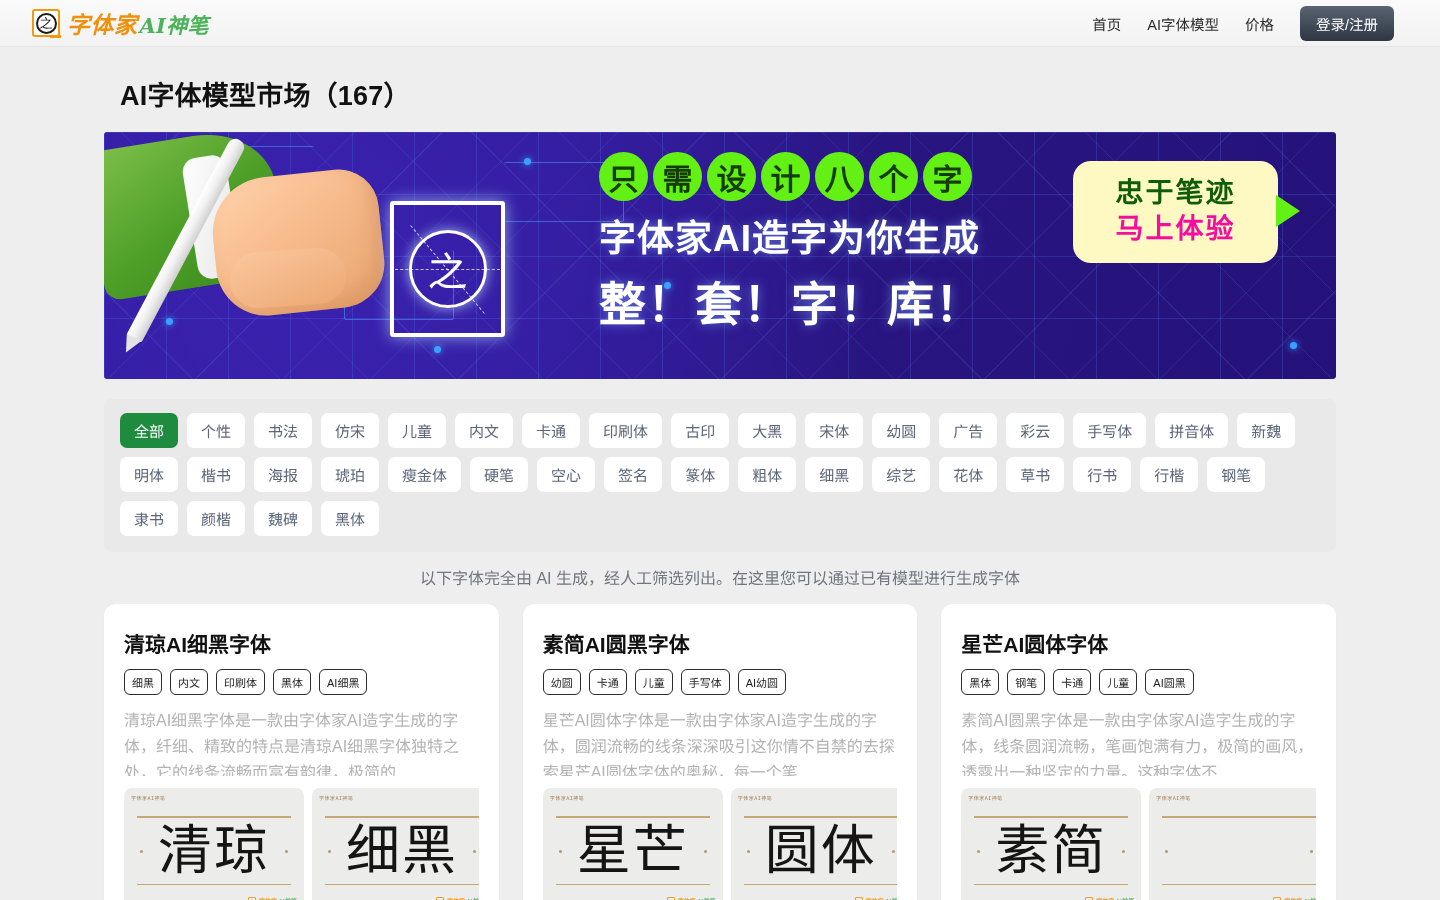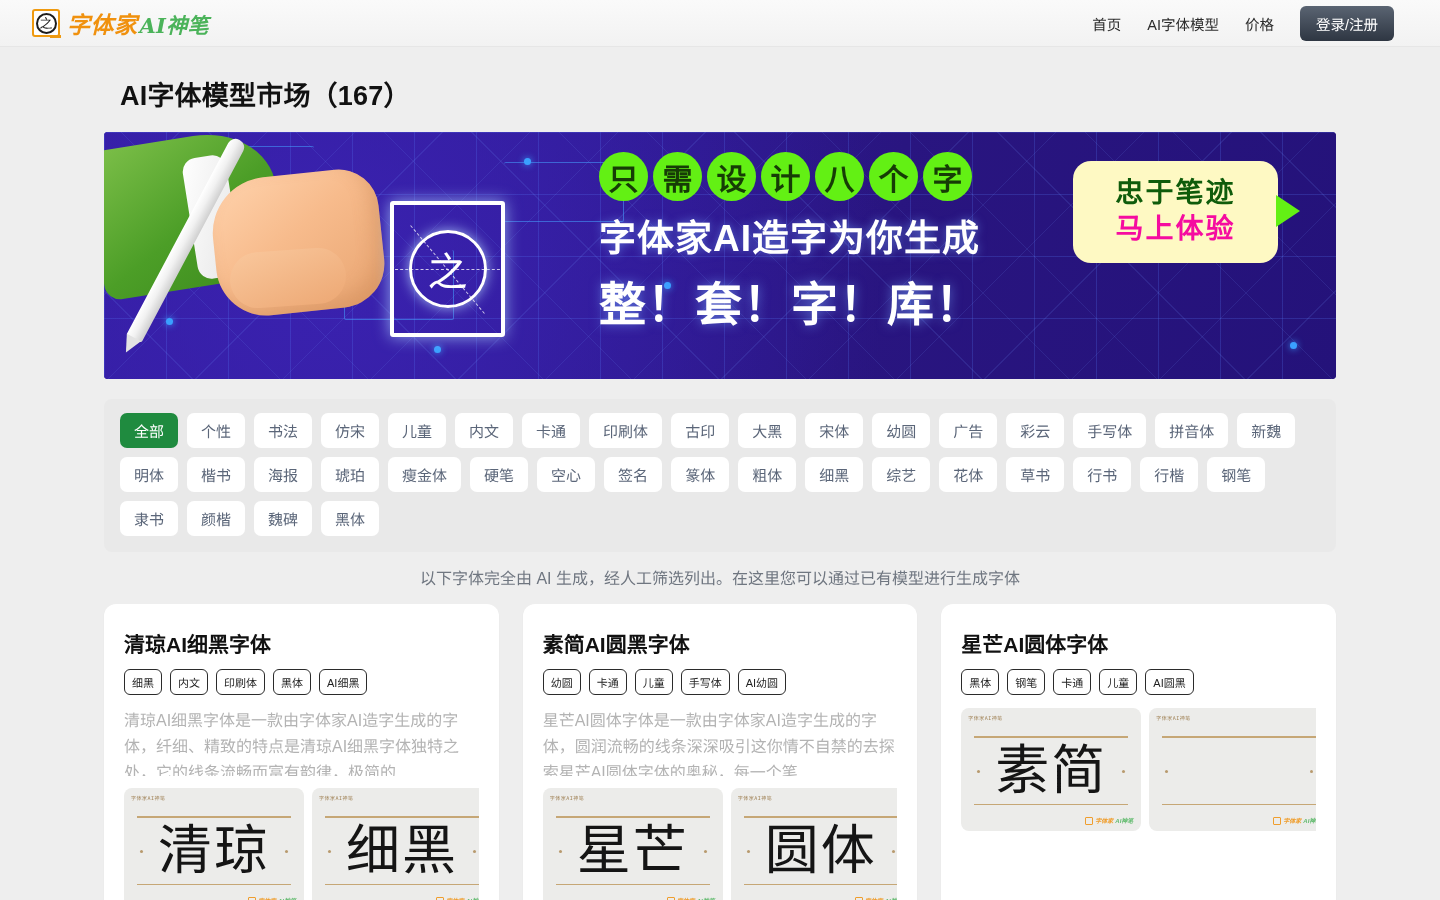--- a/index.html
+++ b/index.html
@@ -546,20 +546,21 @@
       </div>
       <div class="card">
         <div class="card-title">星芒AI圆体字体</div>
         <div class="card-tags">
           <span class="card-tag">黑体</span>
           <span class="card-tag">钢笔</span>
           <span class="card-tag">卡通</span>
           <span class="card-tag">儿童</span>
           <span class="card-tag">AI圆黑</span>
         </div>
+        <div class="card-desc">素简AI圆黑字体是一款由字体家AI造字生成的字体，线条圆润流畅，笔画饱满有力，极简的画风，透露出一种坚定的力量。这种字体不...</div>
         <div class="previews">
           <div class="preview">
             <span class="pv-tiny">字体家AI神笔</span>
             <span class="pv-rule top"></span>
             <span class="pv-rule bot"></span>
             <span class="pv-dot l"></span>
             <span class="pv-dot r"></span>
             <span class="pv-char">素简</span>
             <span class="pv-mark">
               <span class="pv-mark-sq"></span>

